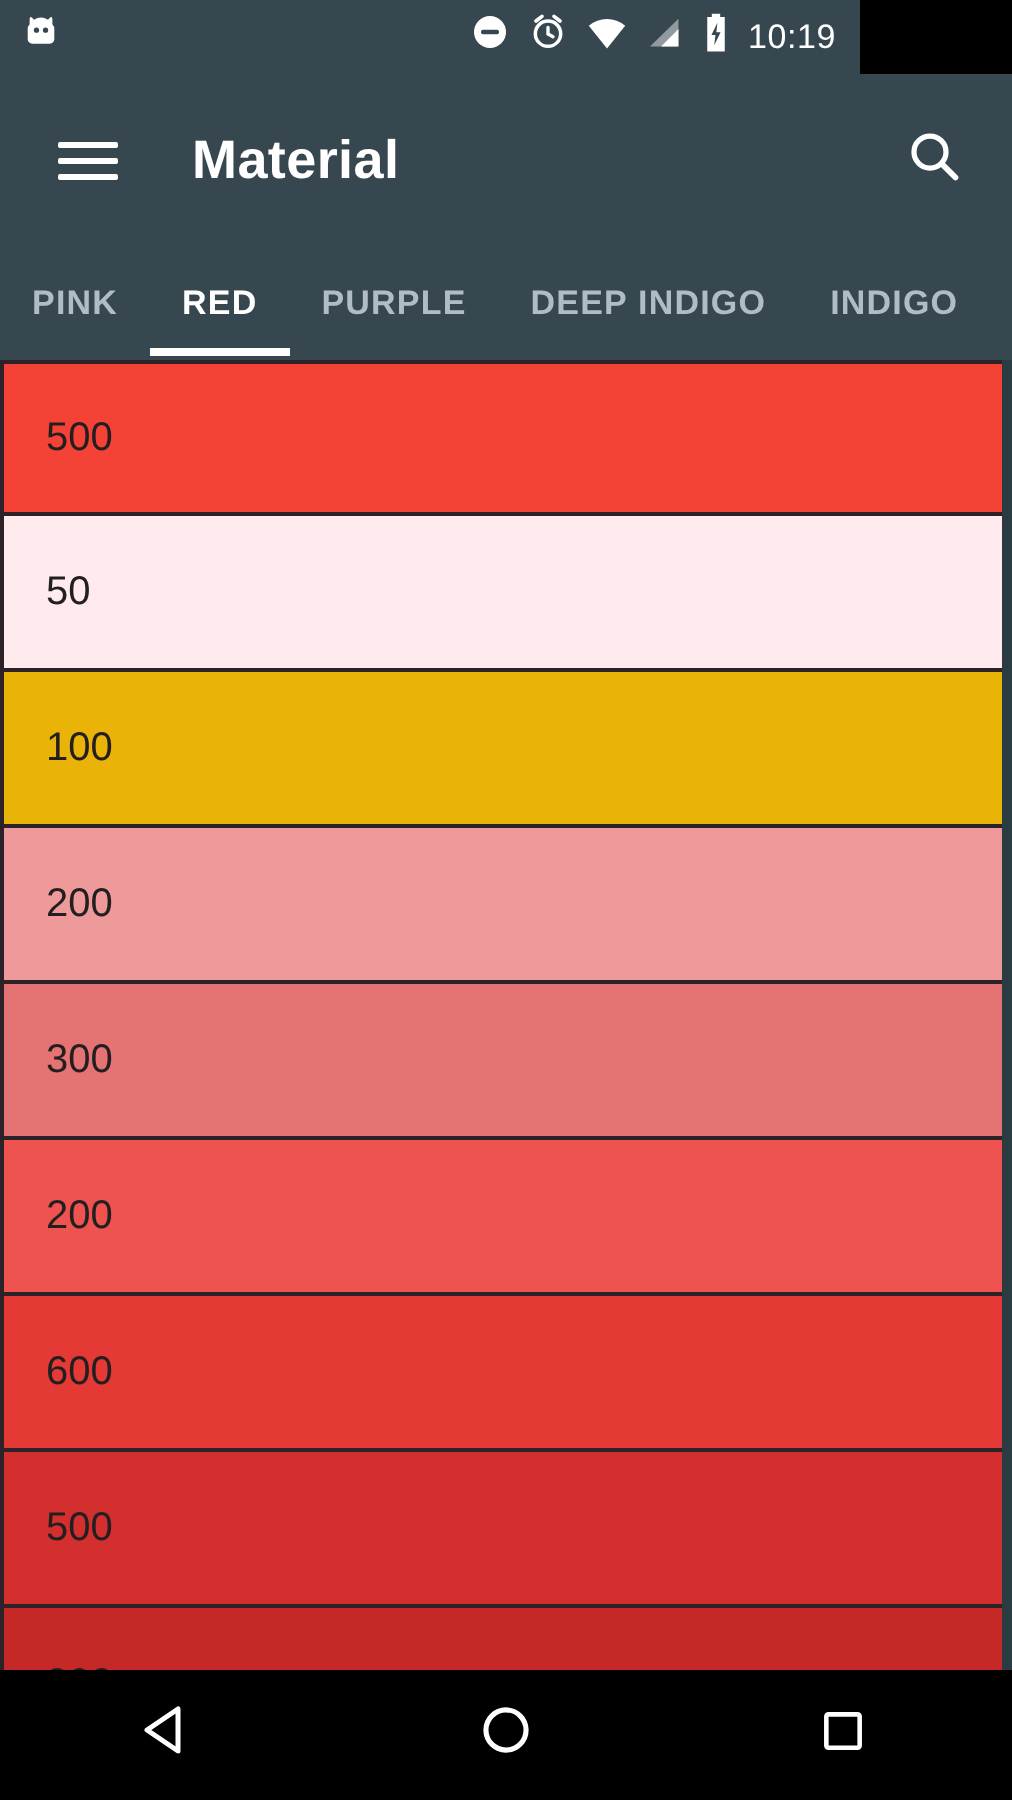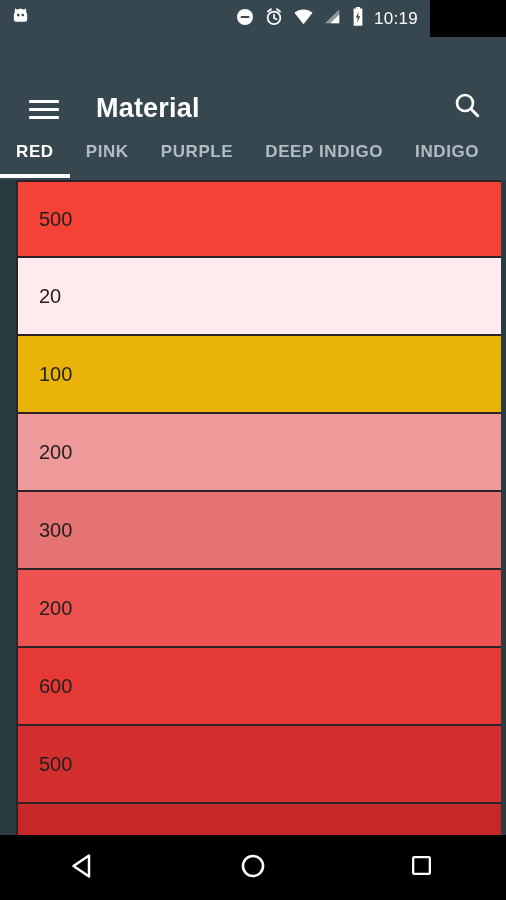--- a/index.html
+++ b/index.html
@@ -22,21 +22,21 @@
   .sb-icon { display:block; }
   .sb-time {
     color:#ffffff; font-size:17px; letter-spacing:0.3px;
     font-family:"Liberation Sans", sans-serif;
   }
 
   
   .toolbar {
     position:absolute; top:37px; left:0; width:506px; height:87px;
     background:#37474F;
-    display:flex; align-items:flex-end;
+    display:flex; align-items:center;
   }
   .menu-btn { width:56px; margin-left:16px; display:flex; align-items:center; justify-content:center; cursor:pointer; }
   .hamburger { width:30px; }
   .hamburger span { display:block; height:3px; background:#fff; border-radius:1px; margin:5px 0; }
   .toolbar-title {
     color:#ffffff; font-size:27px; font-weight:bold; margin-left:24px;
     letter-spacing:0.2px;
   }
   .search-btn { margin-left:auto; margin-right:24px; cursor:pointer; display:flex; align-items:center; }
 
@@ -64,21 +64,20 @@
     position:absolute; top:180px; left:0; width:506px; height:655px;
     background:#2b3b42; overflow:hidden;
   }
   .row {
     position:relative; height:78px;
     border-bottom:2px solid #fef9c3;
     border-left:2px solid #2e2229;
     border-right:2px solid #2e2229;
     display:flex; align-items:center;
     cursor:pointer;
-    margin-left:16px;
   }
   .row:first-child { border-top:2px solid #2e2229; }
   .row-label {
     margin-left:21px; font-size:20px; color:#231f20;
     font-family:"Liberation Sans", sans-serif;
   }
   .scroll-track {
     position:absolute; top:0; right:0; width:5px; height:655px;
     background:#2b3b42;
   }
@@ -153,34 +152,34 @@
       <span>
         <svg width="30" height="30" viewBox="0 0 24 24">
           <circle cx="10.4" cy="10.4" r="6.4" fill="none" stroke="#ffffff" stroke-width="2.1"></circle>
           <path d="M15.2 15.2 L20.6 20.6" stroke="#ffffff" stroke-width="2.3" stroke-linecap="round"></path>
         </svg>
       </span>
     </div>
   </div>
 
   <div class="tabbar">
+    <div class="tab">PINK</div>
     <div class="tab active">RED</div>
-    <div class="tab">PINK</div>
     <div class="tab">PURPLE</div>
     <div class="tab">DEEP INDIGO</div>
     <div class="tab">INDIGO</div>
   </div>
 
   <div class="list">
     <div id="rows-container">
         <div class="row" style="background: rgb(244, 67, 54); border-color: rgb(46, 34, 41);">
           <span class="row-label" style="color: rgb(35, 31, 32);">500</span>
         </div>
         <div class="row" style="background: rgb(255, 235, 238); border-bottom-color: rgb(46, 34, 41); border-left-color: rgb(46, 34, 41); border-right-color: rgb(46, 34, 41);">
-          <span class="row-label" style="color: rgb(35, 31, 32);">20</span>
+          <span class="row-label" style="color: rgb(35, 31, 32);">50</span>
         </div>
         <div class="row" style="background: #eab308; border-bottom-color: rgb(46, 34, 41); border-left-color: rgb(46, 34, 41); border-right-color: rgb(46, 34, 41);">
           <span class="row-label" style="color: rgb(35, 31, 32);">100</span>
         </div>
         <div class="row" style="background: rgb(239, 154, 154); border-bottom-color: rgb(46, 34, 41); border-left-color: rgb(46, 34, 41); border-right-color: rgb(46, 34, 41);">
           <span class="row-label" style="color: rgb(35, 31, 32);">200</span>
         </div>
         <div class="row" style="background: rgb(229, 115, 115); border-bottom-color: rgb(46, 34, 41); border-left-color: rgb(46, 34, 41); border-right-color: rgb(46, 34, 41);">
           <span class="row-label" style="color: rgb(35, 31, 32);">300</span>
         </div>

